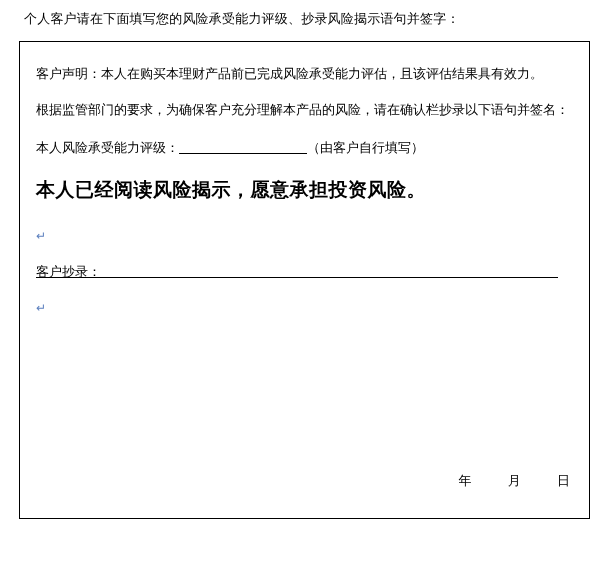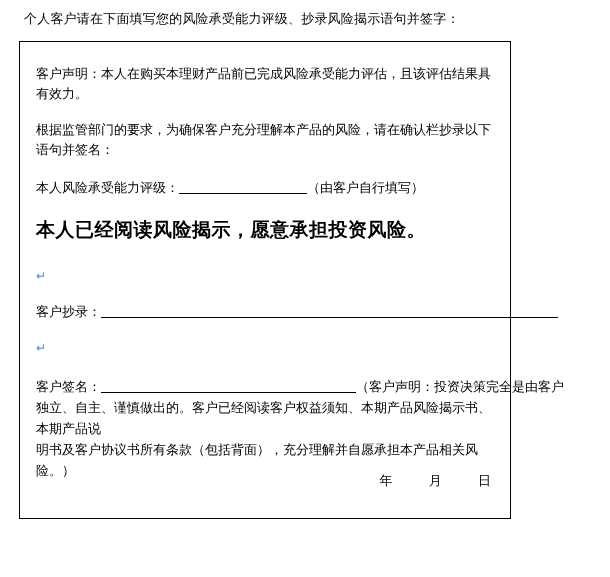--- a/index.html
+++ b/index.html
@@ -27,21 +27,21 @@
     font-size: 13px;
     line-height: 18px;
     letter-spacing: 0.2px;
     white-space: nowrap;
     text-align: right;
   }
   .box {
     position: absolute;
     left: 19px;
     top: 41px;
-    width: 492px;
+    width: 571px;
     height: 478px;
     border: 1px solid #000000;
     box-sizing: border-box;
     background: #ffffff;
   }
   .inner {
     position: absolute;
     left: 0;
     top: 0;
     right: 0;
@@ -79,20 +79,21 @@
   }
   .mark-row {
     height: 18px;
     margin-top: 22px;
   }
   .copy-row {
     font-size: 13px;
     line-height: 20px;
     margin-top: 18px;
     white-space: nowrap;
+    text-decoration: underline;
   }
   .copy-row .bl-copy {
     width: 457px;
   }
   .mark-row2 {
     height: 18px;
     margin-top: 16px;
   }
   .sign-block {
     font-size: 13px;
@@ -148,27 +149,20 @@
       </div>
 
       <div class="copy-row">
         <span>客户抄录：</span><span class="blank-line bl-copy"></span>
       </div>
 
       <div class="mark-row2">
         <span class="pilcrow">↵</span>
       </div>
 
-      <div class="sign-block">
-        <div class="sign-first-line">
-          <span>客户签名：</span><span class="blank-line bl-sign"></span><span>（客户声明：投资决策完全是由客户</span>
-        </div>
-        <div>独立、自主、谨慎做出的。客户已经阅读客户权益须知、本期产品风险揭示书、本期产品说</div>
-        <div>明书及客户协议书所有条款（包括背面），充分理解并自愿承担本产品相关风险。）</div>
-      </div>
 
     </div>
 
     <div class="date-row">
       <span>年</span>
       <span class="date-gap"></span>
       <span>月</span>
       <span class="date-gap"></span>
       <span>日</span>
     </div>

